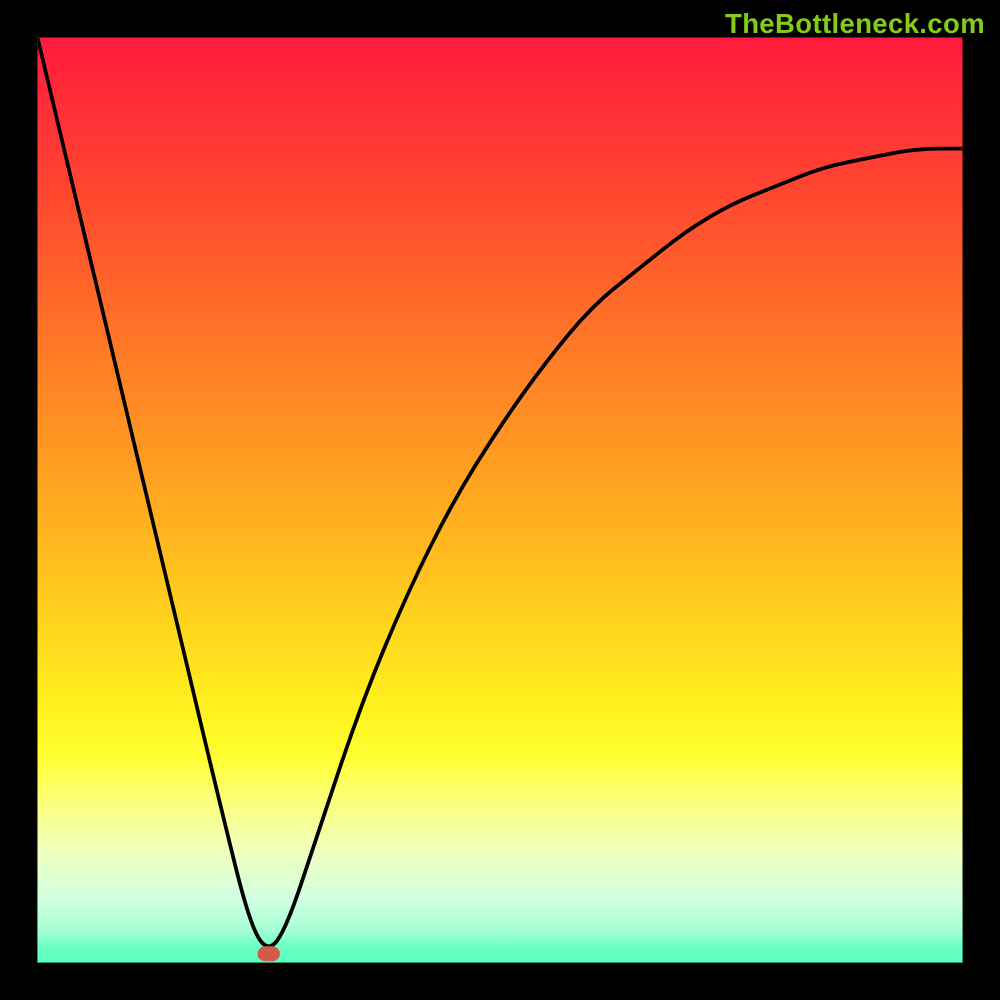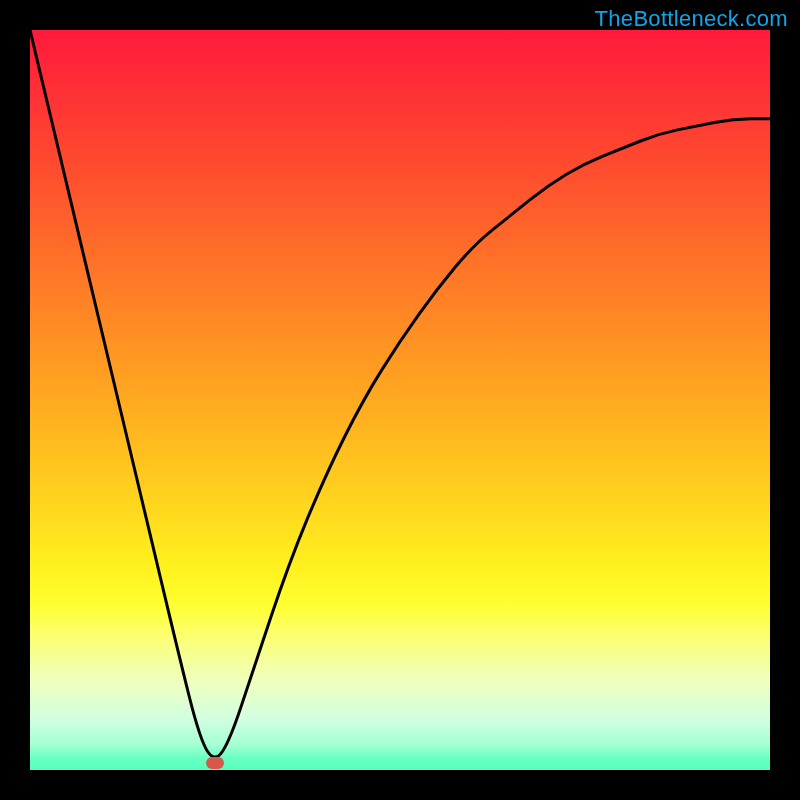--- a/index.html
+++ b/index.html
@@ -69,22 +69,22 @@
     width: 18px;
     height: 12px;
     border-radius: 6px;
     background: #d35a4a;
   }
   .attribution {
     position: absolute;
     top: 6px;
     right: 12px;
     font-size: 22px;
-    font-weight: 400;
-    color: #0ea5e9;
+    font-weight: 700;
+    color: #84cc16;
     letter-spacing: 0.3px;
   }
 </style>
 </head>
 <body>
 
 <div class="frame">
   <div class="plot">
     <div class="haze"></div>
     <svg class="curve" viewBox="0 0 740 740" preserveAspectRatio="none">

